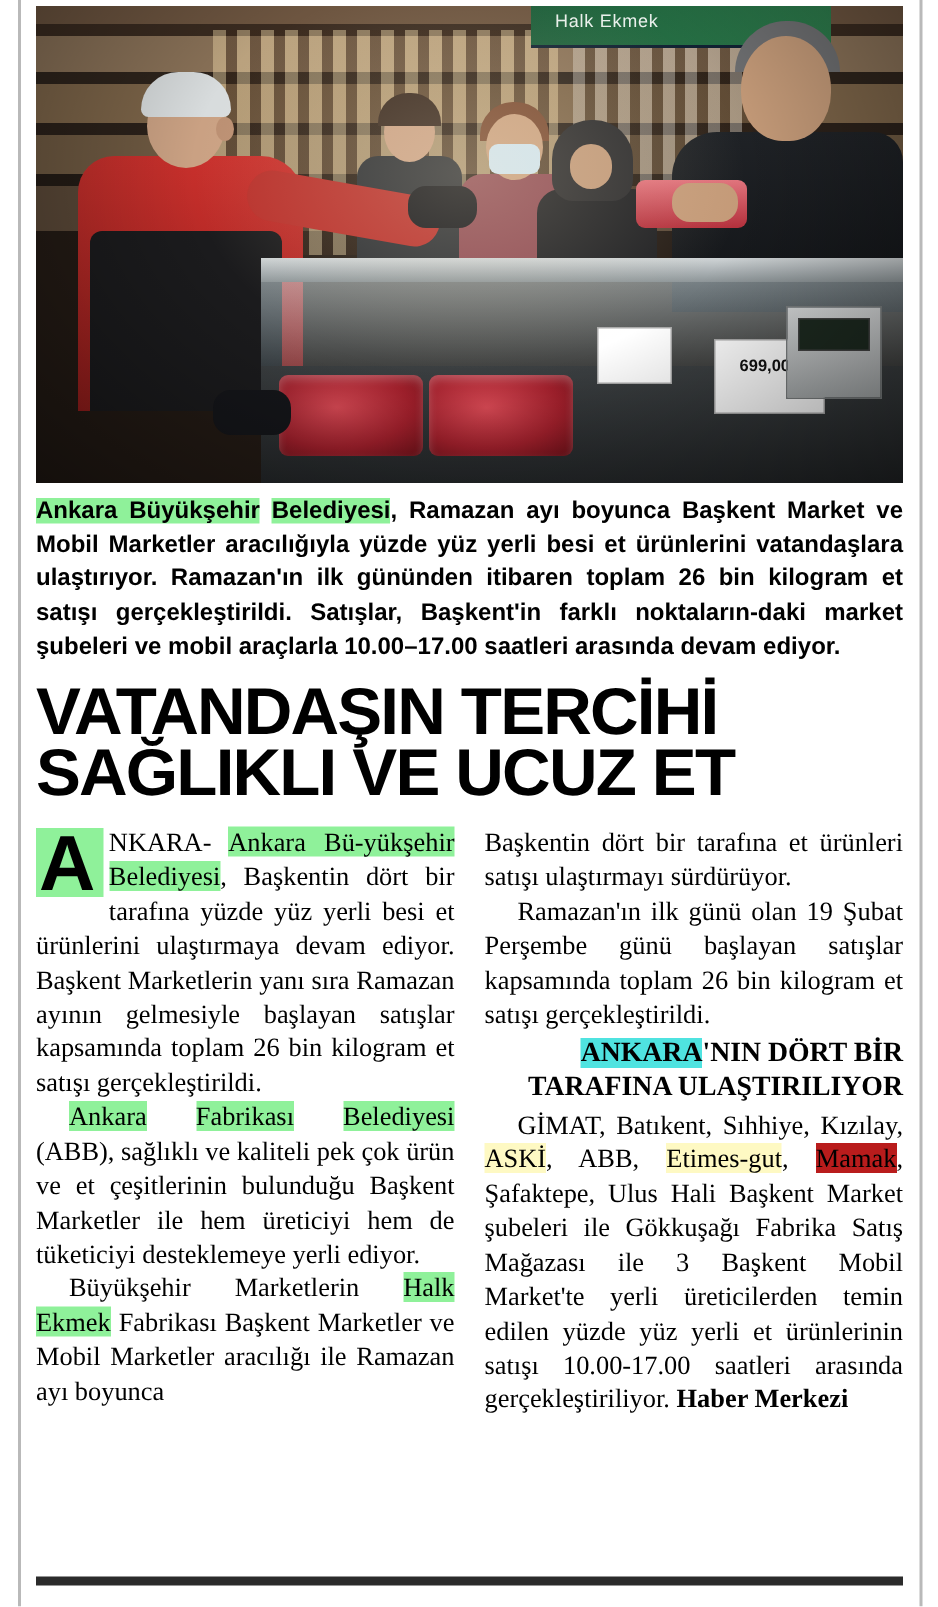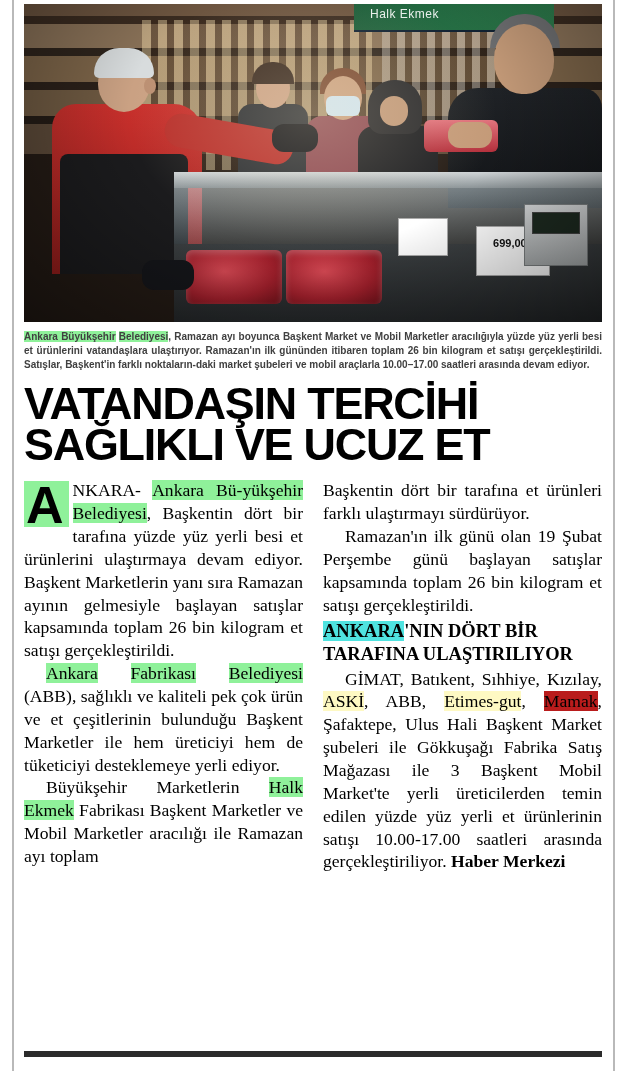--- a/index.html
+++ b/index.html
@@ -167,25 +167,25 @@
   .m2-body { left: 334px; top: 122px; width: 80px; height: 58px; background:#1e1f22; border-radius: 16px 16px 0 0; }
   .m3-head { left: 232px; top: 64px; width: 34px; height: 40px; background:#caa184; border-radius:50%; }
   .m3-hair { left: 228px; top: 58px; width: 42px; height: 22px; background:#3a2a20; border-radius: 20px 20px 0 0;}
   .m3-body { left: 214px; top: 100px; width: 70px; height: 72px; background:#2c2f33; border-radius: 14px 14px 0 0; }
 
   
   .lede {
     width: 578px;
     margin-top: 8px;
     font-family: "Liberation Sans", sans-serif;
-    font-size: 10px;
+    font-size: 16px;
     font-weight: 700;
     line-height: 1.42;
     text-align: justify;
-    color: #404040;
+    color: #000000;
   }
   .hl-green { background: #8ff19a; }
   .hl-cyan { background: #4fe3e0; }
   .hl-orange { background: #fef9c3; }
   .hl-pink { background: #b91c1c; }
 
   .headline {
     margin-top: 10px;
     font-family: "Liberation Sans", sans-serif;
     font-weight: 700;
@@ -222,21 +222,21 @@
     line-height: 0.80;
     padding: 4px 5px 0 2px;
     margin: 2px 4px 0 0;
     background: #8ff19a;
   }
   .subhead {
     font-family: "Liberation Serif", serif;
     font-weight: 700;
     font-size: 18.5px;
     line-height: 1.22;
-    text-align: left;
+    text-align: right;
     margin: 4px 0 2px 0;
   }
   .bold { font-weight: 700; }
   .bottom-rule {
     position: absolute;
     left: 24px;
     bottom: 14px;
     width: 578px;
     height: 6px;
     background: #2b2b2b;
@@ -308,25 +308,25 @@
       <span class="l2">SAĞLIKLI VE UCUZ ET</span>
     </div>
 
     <div class="cols">
 
       <div class="col">
         <p class="first"><span class="dropcap">A</span><span>NKARA- </span><span class="hl-green">Ankara Bü-yükşehir</span><span> </span><span class="hl-green">Belediyesi</span><span>, Başkentin dört bir tarafına yüzde yüz yerli besi et ürünlerini ulaştırmaya devam ediyor. Başkent Marketlerin yanı sıra Ramazan ayının gelmesiyle başlayan satışlar kapsamında toplam 26 bin kilogram et satışı gerçekleştirildi.</span></p>
 
         <p><span class="hl-green">Ankara</span><span> </span><span class="hl-green">Fabrikası</span><span> </span><span class="hl-green">Belediyesi</span><span> (ABB), sağlıklı ve kaliteli pek çok ürün ve et çeşitlerinin bulunduğu Başkent Marketler ile hem üreticiyi hem de tüketiciyi desteklemeye yerli ediyor.</span></p>
 
-        <p><span>Büyükşehir Marketlerin </span><span class="hl-green">Halk Ekmek</span><span> Fabrikası Başkent Marketler ve Mobil Marketler aracılığı ile Ramazan ayı toplam</span></p>
+        <p><span>Büyükşehir Marketlerin </span><span class="hl-green">Halk Ekmek</span><span> Fabrikası Başkent Marketler ve Mobil Marketler aracılığı ile Ramazan ayı boyunca</span></p>
       </div>
 
       <div class="col">
-        <p class="first">Başkentin dört bir tarafına et ürünleri farklı ulaştırmayı sürdürüyor.</p>
+        <p class="first">Başkentin dört bir tarafına et ürünleri satışı ulaştırmayı sürdürüyor.</p>
         <p>Ramazan'ın ilk günü olan 19 Şubat Perşembe günü başlayan satışlar kapsamında toplam 26 bin kilogram et satışı gerçekleştirildi.</p>
         <div class="subhead"><span class="hl-cyan">ANKARA</span><span>'NIN DÖRT BİR TARAFINA ULAŞTIRILIYOR</span></div>
         <p><span>GİMAT, Batıkent, Sıhhiye, Kızılay, </span><span class="hl-orange">ASKİ</span><span>, ABB, </span><span class="hl-orange">Etimes-gut</span><span>, </span><span class="hl-pink">Mamak</span><span>, Şafaktepe, Ulus Hali Başkent Market şubeleri ile Gökkuşağı Fabrika Satış Mağazası ile 3 Başkent Mobil Market'te yerli üreticilerden temin edilen yüzde yüz yerli et ürünlerinin satışı 10.00-17.00 saatleri arasında gerçekleştiriliyor. </span><span class="bold">Haber Merkezi</span></p>
       </div>
 
     </div>
   </div>
 
   <div class="bottom-rule"></div>
 </div>

